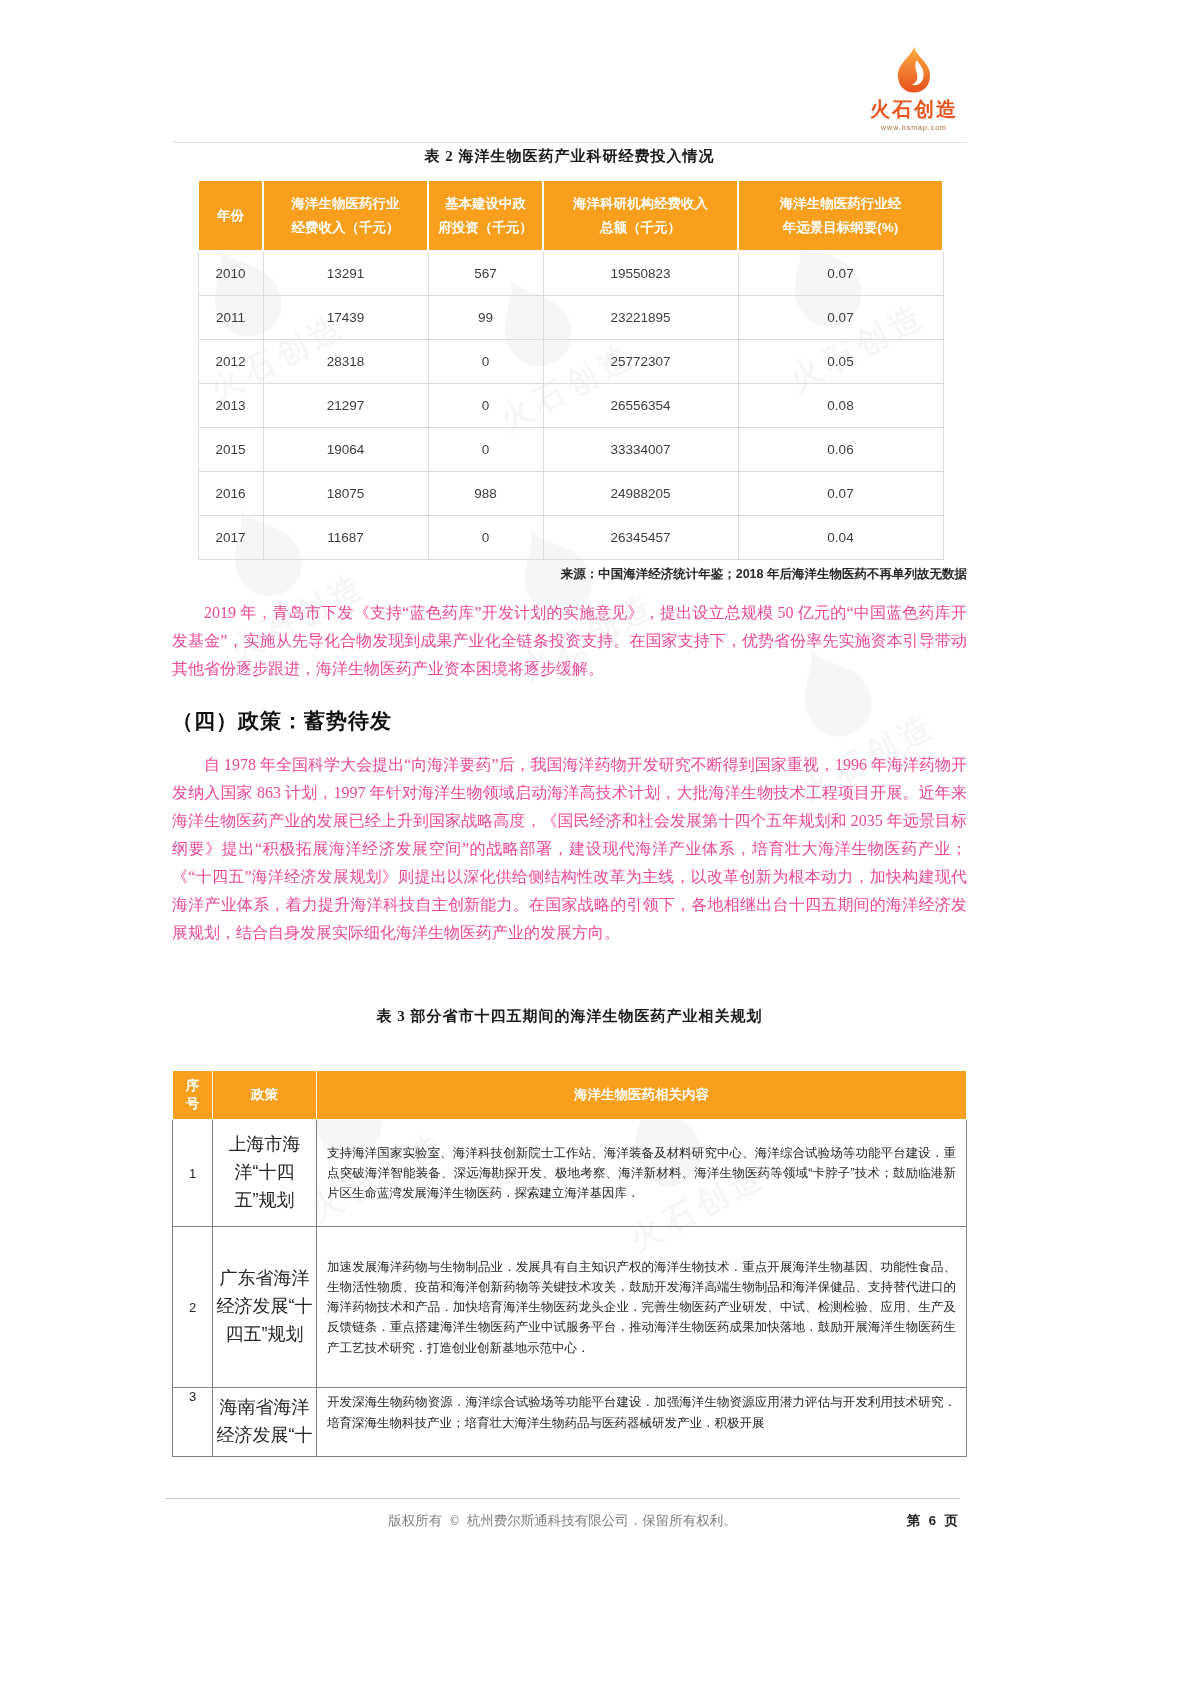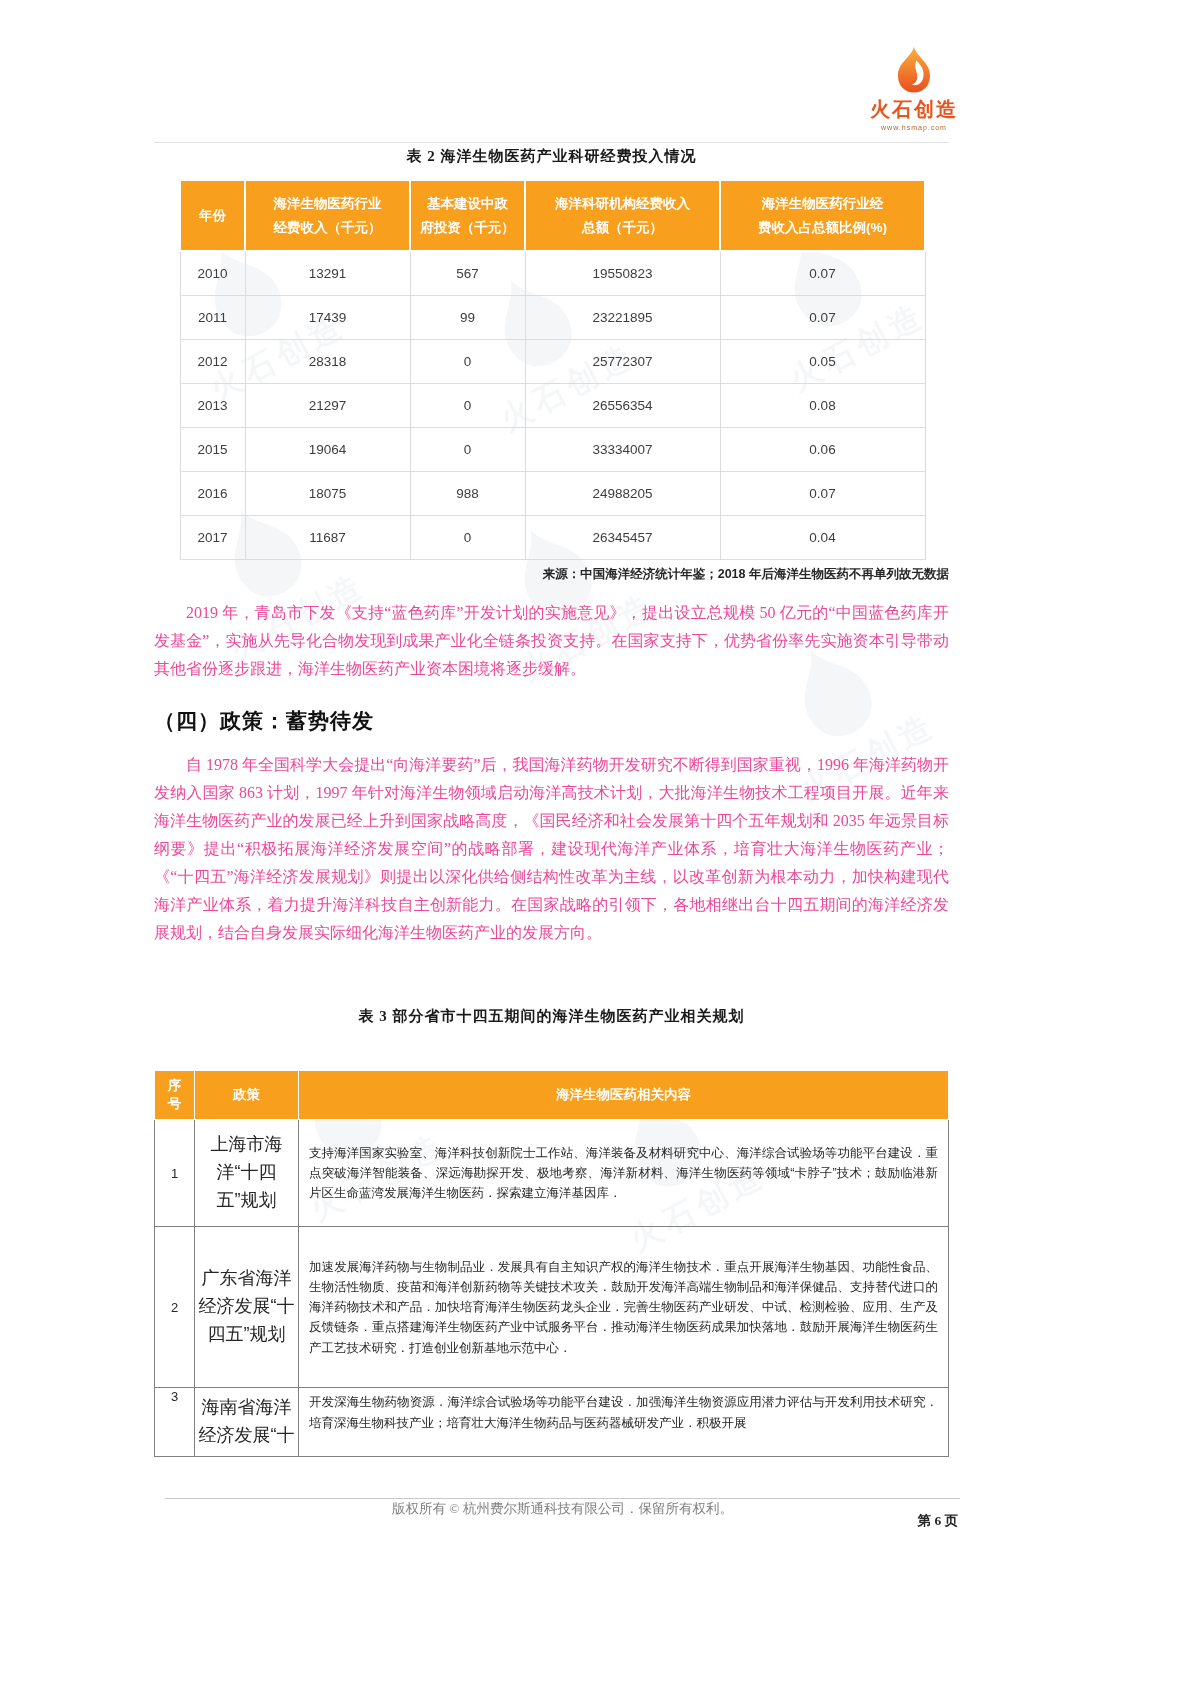--- a/index.html
+++ b/index.html
@@ -15,21 +15,21 @@
 
   
   .logo{position:absolute;top:46px;left:864px;width:100px;text-align:center;z-index:2;}
   .logo-flame{width:42px;height:48px;display:block;margin:0 auto;}
   .logo-name{font-family:"Liberation Sans",sans-serif;font-weight:bold;font-size:20px;
              color:#e8551c;letter-spacing:2px;margin-top:2px;}
   .logo-sub{font-family:"Liberation Sans",sans-serif;font-size:7px;color:#b4642e;
             letter-spacing:1px;margin-top:1px;}
 
   
-  .content{position:absolute;left:154px;top:142px;width:795px;z-index:1;}
+  .content{position:absolute;left:172px;top:142px;width:795px;z-index:1;}
   .top-rule{border-top:1px solid #e2e2e2;height:0;margin-bottom:4px;}
 
   .tbl-title{text-align:center;font-weight:bold;font-size:15px;color:#1a1a1a;
              font-family:"Liberation Serif",serif;margin-bottom:13px;letter-spacing:1px;}
 
   
   table.t2{border-collapse:collapse;width:745px;margin-left:25px;
            font-family:"Liberation Sans",sans-serif;table-layout:fixed;}
   table.t2 th{background:#f8a01d;color:#ffffff;font-weight:bold;font-size:13.5px;
               padding:11px 4px;border:2px solid #ffffff;line-height:1.75;
@@ -54,22 +54,22 @@
   table.t3 td{border:1px solid #808080;vertical-align:middle;color:#262626;}
   td.t3-no{text-align:center;font-size:13px;width:40px;}
   td.t3-policy{text-align:center;font-size:18px;line-height:1.55;padding:6px 3px;}
   td.t3-content{text-align:justify;font-size:12.5px;line-height:1.62;padding:4px 10px;}
   tr.t3-r1 td{height:94px;}
   tr.t3-r2 td{height:148px;}
   tr.t3-r3 td{height:54px;vertical-align:top;}
 
   
   .footer{position:absolute;left:165px;top:1498px;width:795px;z-index:1;
-          border-top:1px solid #c9c9c9;padding-top:1px;
-          font-family:Liberation Serif, serif;font-size:13.5px;}
+          border-top:1px solid #c9c9c9;padding-top:13px;
+          font-family:Liberation Mono, monospace;font-size:13.5px;}
   .footer-center{text-align:center;color:#7f7f7f;}
   .footer-page{position:absolute;right:2px;top:13px;color:#262626;font-weight:bold;}
 </style>
 </head>
 <body>
 
 <div class="page">
 
   <div>
     <div class="wm" style="left:180px;top:240px;">
@@ -153,21 +153,21 @@
       <thead>
         <tr>
           <th>年份</th>
           <th>海洋生物医药行业
 经费收入（千元）</th>
           <th>基本建设中政
 府投资（千元）</th>
           <th>海洋科研机构经费收入
 总额（千元）</th>
           <th>海洋生物医药行业经
-费收入占总额比例(%)</th>
+年远景目标纲要(%)</th>
         </tr>
       </thead>
       <tbody>
         <tr>
           <td>2010</td>
           <td>13291</td>
           <td>567</td>
           <td>19550823</td>
           <td>0.07</td>
         </tr>

